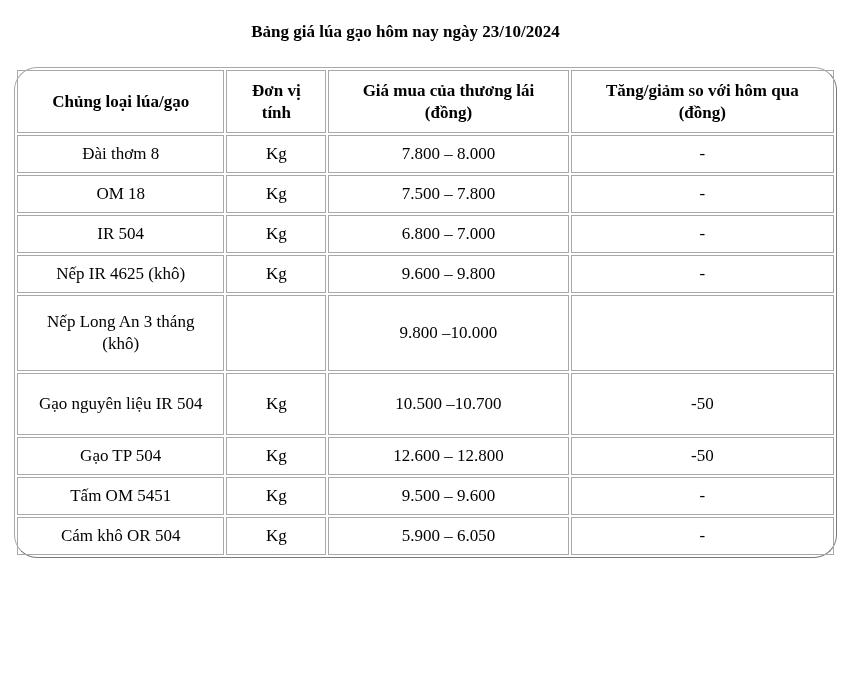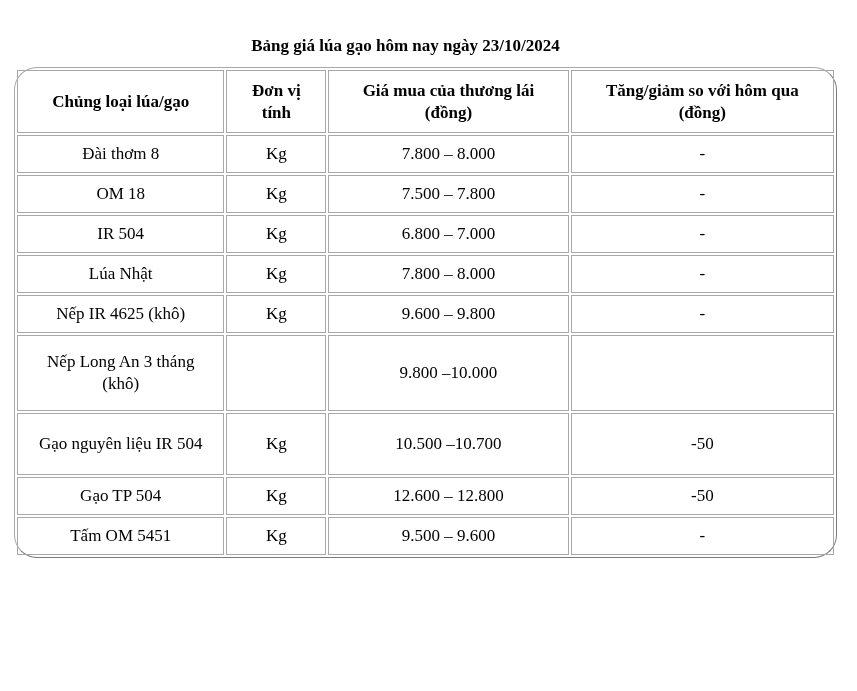--- a/index.html
+++ b/index.html
@@ -1,18 +1,18 @@
 <!DOCTYPE html>
 <html><head>
 <meta charset="utf-8">
 <style>
   html, body { margin: 0; padding: 0; background: #ffffff; }
   body { width: 857px; height: 691px; position: relative; overflow: hidden;
          font-family: "Liberation Serif", "DejaVu Serif", serif; color: #000; }
-  .title { position: absolute; left: 0; top: 34px; width: 811px; text-align: center;
+  .title { position: absolute; left: 0; top: 20px; width: 811px; text-align: center;
            font-weight: bold; font-size: 17px; line-height: 24px; padding-left: 0; }
   table.prices { position: absolute; left: 14px; top: 67px; width: 823px;
                  border-collapse: separate; border-spacing: 2px;
                  border-top: 1px solid #a8a8a8; border-left: 1px solid #a8a8a8;
                  border-right: 1px solid #7a7a7a; border-bottom: 1px solid #7a7a7a; border-radius: 23px; }
   table.prices td, table.prices th {
     border: 1px solid #a8a8a8; text-align: center; vertical-align: middle;
     font-size: 17px; line-height: 22px; padding: 0 4px; }
   table.prices th { font-weight: bold; height: 61px; }
   table.prices td { height: 36px; font-weight: normal; }
@@ -52,26 +52,20 @@
       <td>7.500 – 7.800</td>
       <td>-</td>
     </tr>
     <tr>
       <td>IR 504</td>
       <td>Kg</td>
       <td>6.800 – 7.000</td>
       <td>-</td>
     </tr>
     <tr>
-      <td>Lúa Nhật</td>
-      <td>Kg</td>
-      <td>7.800 – 8.000</td>
-      <td>-</td>
-    </tr>
-    <tr>
       <td>Nếp IR 4625 (khô)</td>
       <td>Kg</td>
       <td>9.600 – 9.800</td>
       <td>-</td>
     </tr>
     <tr class="tall">
       <td style="padding:7px 20px;">Nếp Long An 3 tháng (khô)</td>
       <td></td>
       <td>9.800 –10.000</td>
       <td></td>
@@ -87,14 +81,20 @@
       <td>Kg</td>
       <td>12.600 – 12.800</td>
       <td>-50</td>
     </tr>
     <tr>
       <td>Tấm OM 5451</td>
       <td>Kg</td>
       <td>9.500 – 9.600</td>
       <td>-</td>
     </tr>
+    <tr>
+      <td>Cám khô OR 504</td>
+      <td>Kg</td>
+      <td>5.900 – 6.050</td>
+      <td>-</td>
+    </tr>
   </tbody>
 </table>
 
 </body></html>

